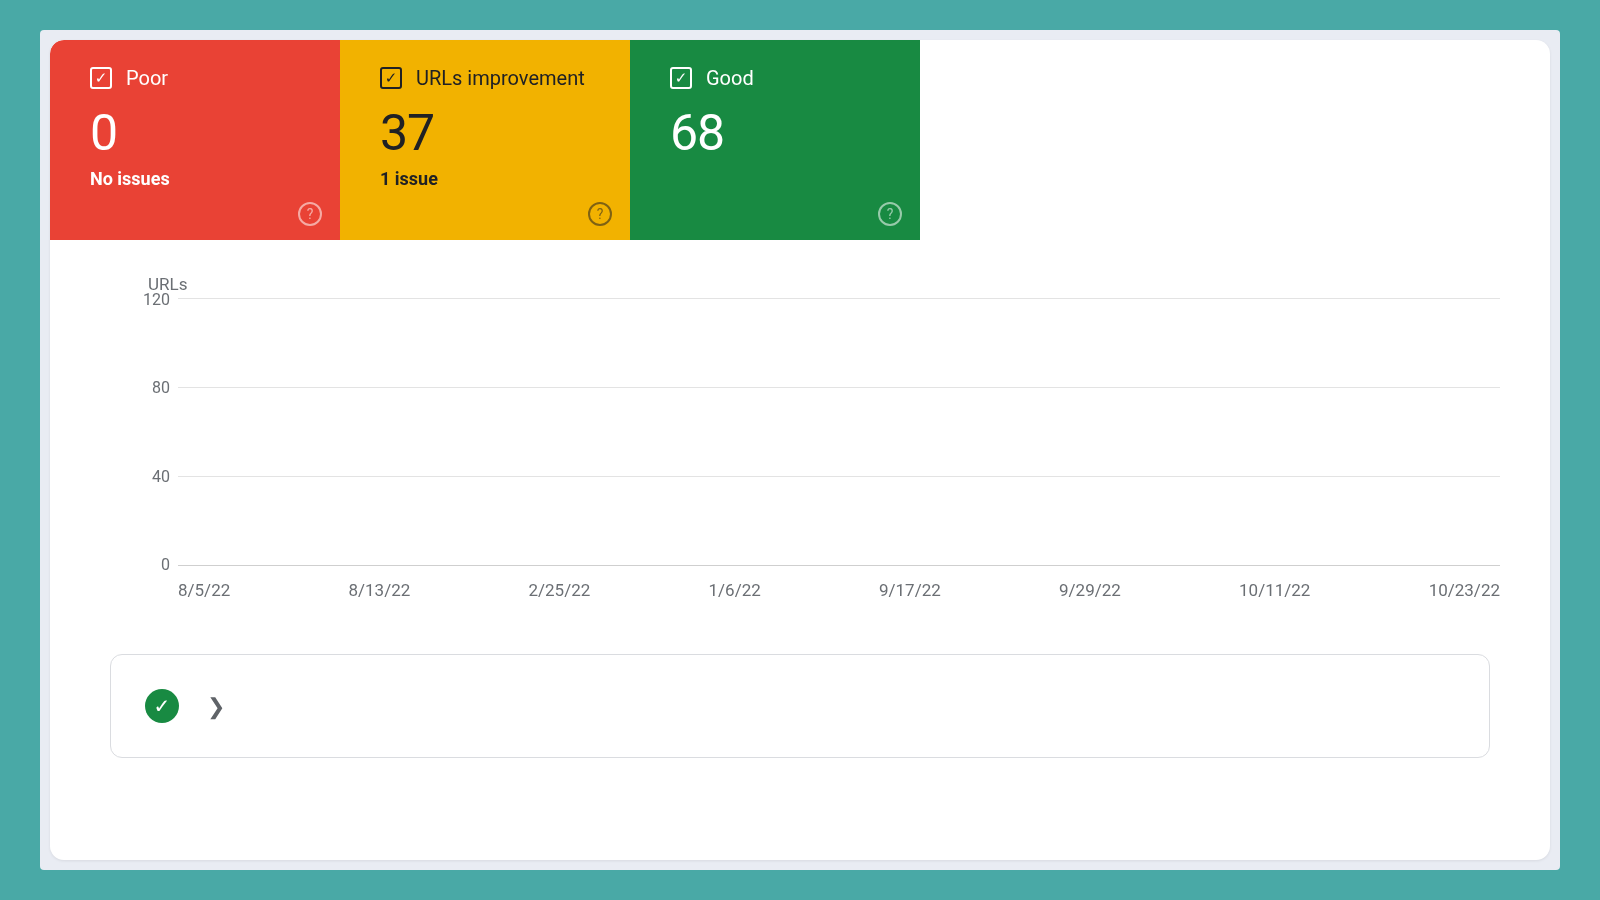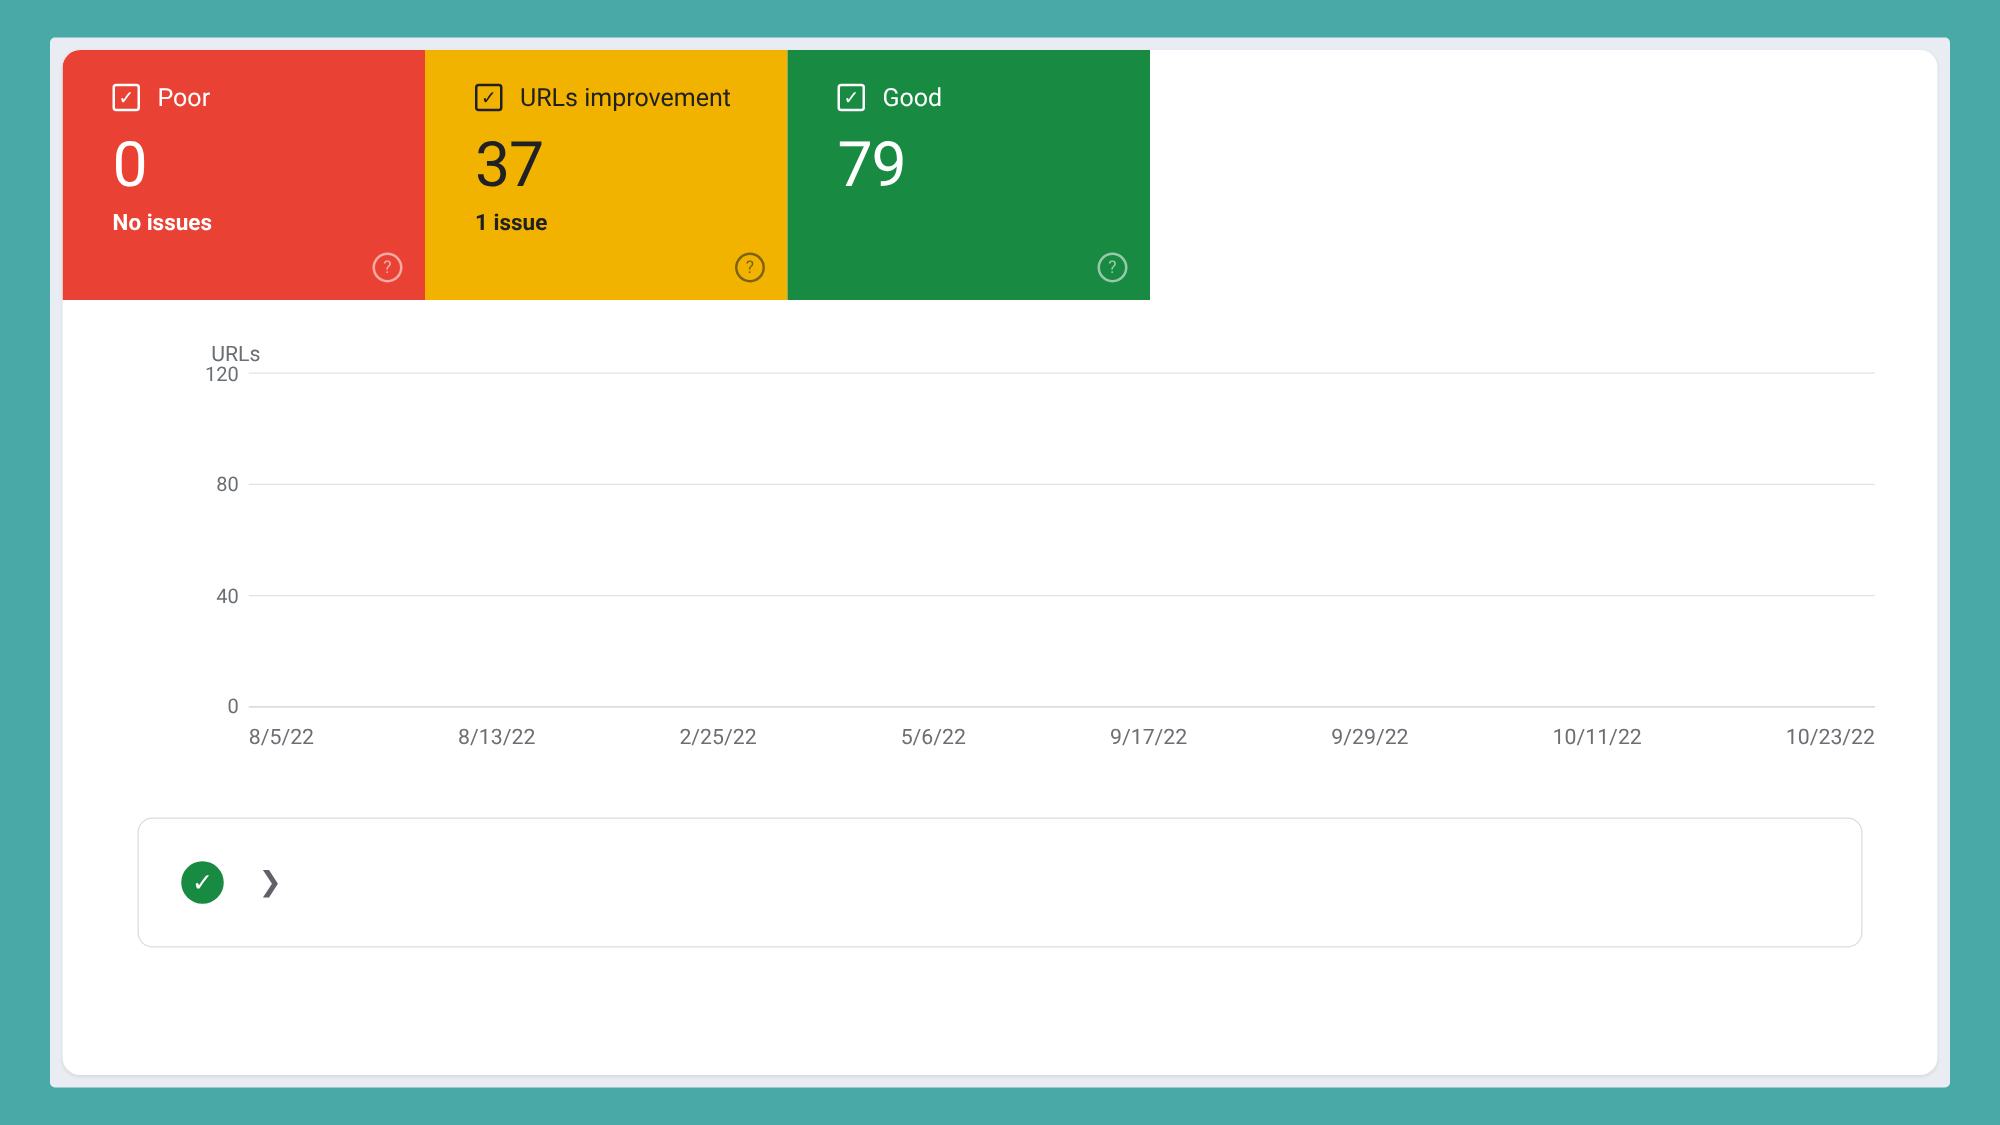--- a/index.html
+++ b/index.html
@@ -59,21 +59,21 @@
   .tile .big  { font-size: 50px; font-weight: 400; margin: 14px 0 6px; letter-spacing: -1px;}
   .tile .sub  { font-size: 18px; font-weight: bold; }
   .tile .help {
     position: absolute; right: 18px; bottom: 14px;
     width: 24px; height: 24px; border: 2px solid currentColor; border-radius: 50%;
     display:flex; align-items:center; justify-content:center;
     font-size: 14px; opacity: 0.55;
   }
 
   
-  .chart-wrap { padding: 34px 20px 0 68px; margin-left: 21px; }
+  .chart-wrap { padding: 34px 20px 0 68px; }
   .axis-title { color: #6b6f74; font-size: 17px; margin: 0 0 4px 30px; }
   .chart {
     position: relative;
     height: 268px;
     margin-left: 60px;
     margin-right: 30px;
   }
   .grid {
     position:absolute; left:0; right:0; top:0; bottom:0;
     display:flex; flex-direction:column; justify-content:space-between;
@@ -146,21 +146,21 @@
         <div class="big">37</div>
         <div class="sub">1 issue</div>
         <div class="help">?</div>
       </div>
 
       <div class="tile good">
         <div class="row1">
           <span class="chk">✓</span>
           <span>Good</span>
         </div>
-        <div class="big">79</div>
+        <div class="big">68</div>
         <div class="sub"></div>
         <div class="help">?</div>
       </div>
 
     </div>
 
     <div class="chart-wrap">
       <div class="axis-title">URLs</div>
       <div class="chart">
         <div class="ylabels" id="ylabels">
@@ -535,21 +535,21 @@
             <div class="bar">
               <div class="seg-good" style="height: 56.6667%;"></div>
               <div class="seg-need" style="height: 32.5%;"></div>
             </div>
           </div>
       </div>
       <div class="xaxis" id="xaxis">
           <span>8/5/22</span>
           <span>8/13/22</span>
           <span>2/25/22</span>
-          <span>5/6/22</span>
+          <span>1/6/22</span>
           <span>9/17/22</span>
           <span>9/29/22</span>
           <span>10/11/22</span>
           <span>10/23/22</span>
         </div>
     </div>
 
     <div class="link-row">
       <span class="dot">✓</span>
       <span class="chev">❯</span>

